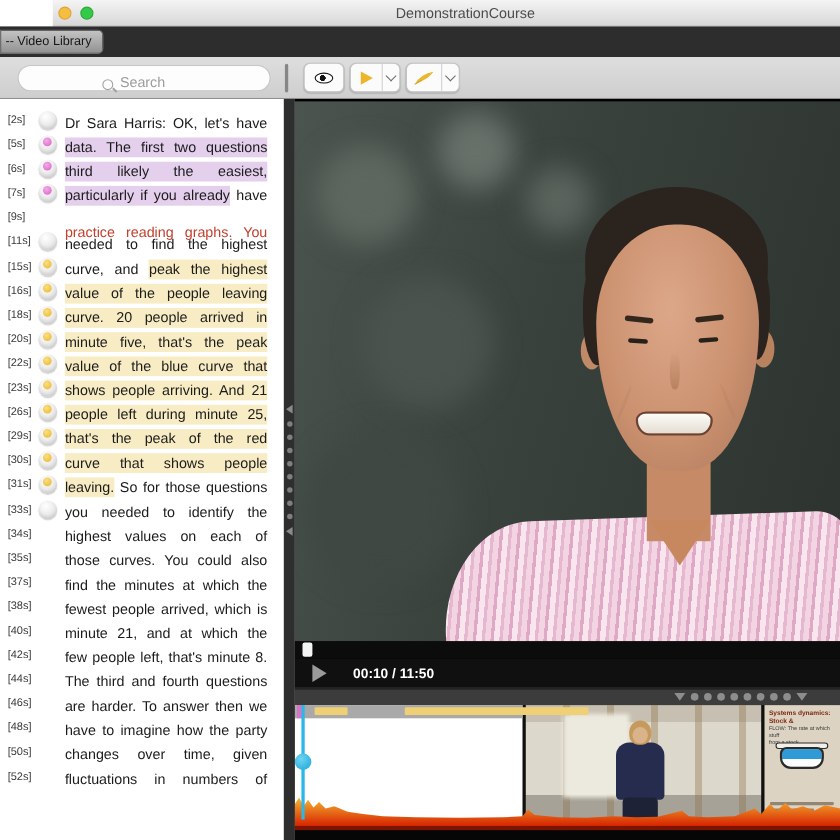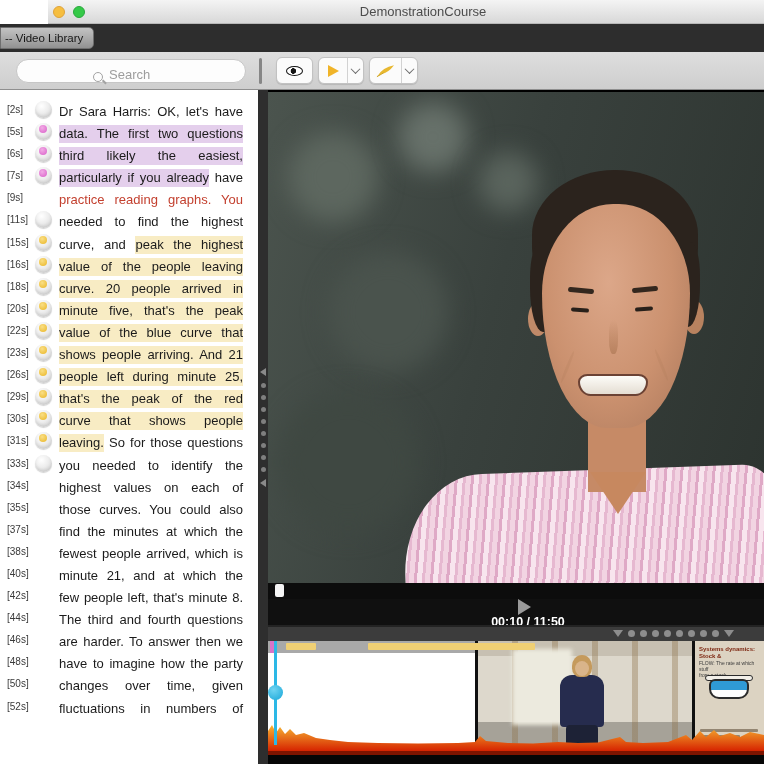--- a/index.html
+++ b/index.html
@@ -63,21 +63,21 @@
     background:radial-gradient(circle at 38% 30%, #ffffff 0%, #ededed 45%, #cdcdcd 100%);
     box-shadow:inset 0 -2px 3px rgba(0,0,0,.08), 0 1px 1px rgba(0,0,0,.18);
     position:relative; }
   .m-none { visibility:hidden; }
   .t-dot { position:absolute; left:4px; top:2px; width:8px; height:8px; border-radius:50%; }
   .m-pink  .t-dot { background:radial-gradient(circle at 40% 35%, #f2ace6, #d95ec8); }
   .m-yellow .t-dot { background:radial-gradient(circle at 40% 35%, #fadf85, #e9b525); }
   .t-text { display:inline-block; width:184px; margin-left:7px; padding-top:3px;
     font-size:13px; color:#1b1b1b; text-align:justify; text-align-last:justify;
     white-space:normal; line-height:17px; }
-  .t-red { color:#c3402f; }
+  .t-red { color:#c3402f;margin-top:11px; }
   .hl-purple { background:#e4cfec; padding:1px 0 2px; }
   .hl-yellow { background:#f8ecc4; padding:1px 0 2px; }
 
   
   #vdivider { left:258px; top:90px; width:10px; height:674px; background:#2e2e2e;
     display:flex; flex-direction:column; align-items:center; justify-content:center; }
   #vdiv-handle { display:flex; flex-direction:column; align-items:center; gap:7px; }
   .vtri { width:0; height:0; border-top:4.5px solid transparent;
     border-bottom:4.5px solid transparent; border-right:6px solid #8a8a8a; }
   .vdot { width:5px; height:5px; border-radius:50%; background:#7f7f7f; }
@@ -128,21 +128,21 @@
   #collar { left:322px; top:380px; width:56px; height:42px;
     background:#c7885f; clip-path:polygon(0 0,100% 0,50% 100%); }
 
   
   #scrubber { left:0; top:493px; width:496px; height:16px; background:#0c0c0c; }
   #scrub-handle { position:absolute; left:7px; top:1px; width:9px; height:13px;
     background:#f4f4f4; border-radius:2px; }
 
   
   #controls { left:0; top:509px; width:496px; height:26px; background:#101010;
-    display:flex; align-items:center;flex-direction:column; }
+    display:flex; align-items:center; }
   #ctl-play { margin-left:16px; width:0; height:0; border-left:13px solid #9a9a9a;
     border-top:8px solid transparent; border-bottom:8px solid transparent; }
   #ctl-time { margin-left:24px; font-size:12.5px; font-weight:bold; color:#fff; }
 
   
   #hdivider { left:0; top:535px; width:496px; height:16px; background:#3c3c3c;
     border-top:2px solid #232323; }
   #hdiv-handle { position:absolute; right:30px; top:3px; display:flex;
     align-items:center; gap:5px; }
   .htri { width:0; height:0; border-left:5px solid transparent;

